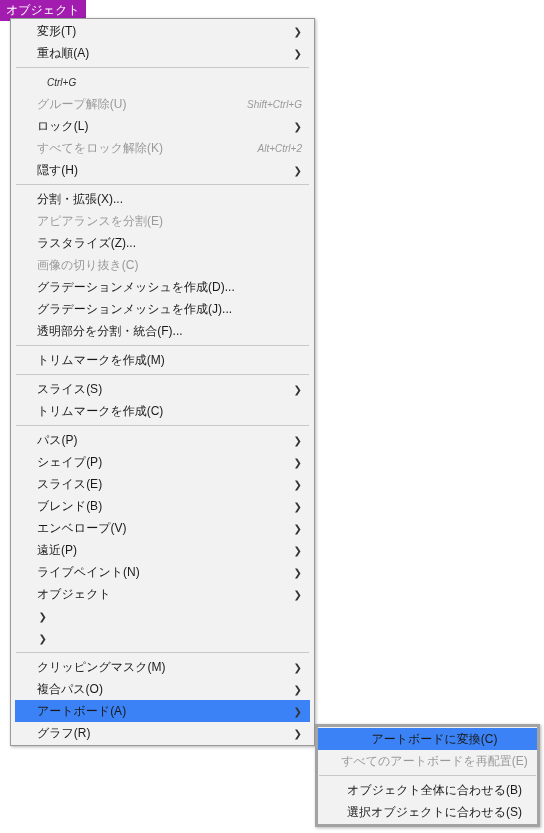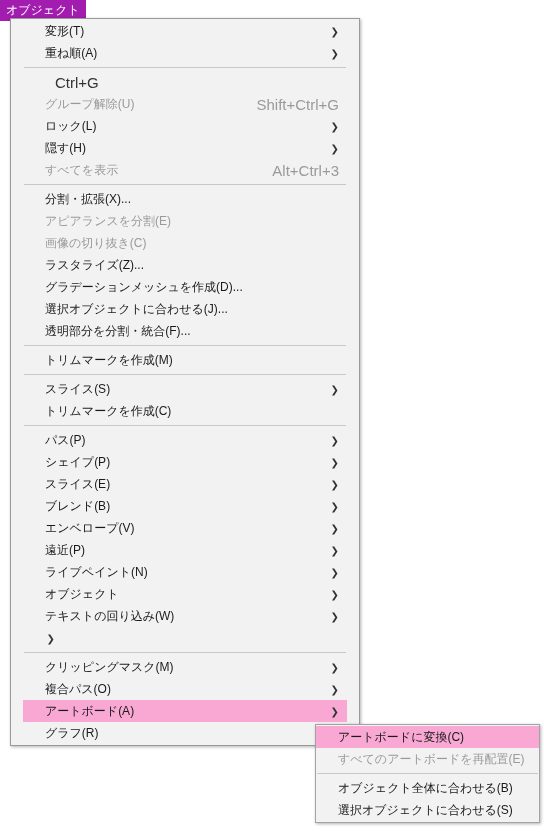--- a/index.html
+++ b/index.html
@@ -18,57 +18,59 @@
       padding: 2px 6px;
       font-size: 12px;
     }
     .menu-panel {
       background: #f2f2f2;
       border: 1px solid #999;
       box-shadow: 1px 1px 3px rgba(0,0,0,0.3);
       position: absolute;
       top: 18px;
       left: 10px;
-      width: 350px;
-      padding: 1px 12px;
+      width: 305px;
+      padding: 1px 4px;
     }
     .submenu-panel {
       background: #f2f2f2;
-      border: 1px solid #a3a3a3;
+      border: 3px solid #a3a3a3;
       box-shadow: 1px 1px 3px rgba(0,0,0,0.3);
       position: absolute;
       top: 724px;
       left: 315px;
       width: 225px;
       padding: 1px 0;
+      text-align: center;
     }
     .menu-item {
       display: flex;
       align-items: center;
       height: 22px;
       padding: 0 8px 0 22px;
       color: #1a1a1a;
       position: relative;
       cursor: default;
     }
     .menu-item.highlighted {
-      background: #f9a8d4;
+      background: #3b82f6;
     }
     .menu-item.disabled {
       color: #9a9a9a;
       gap: 12px;
     }
     .menu-item .label {
       flex: 1;
       white-space: nowrap;
     }
     .menu-item .shortcut {
       color: #333;
-      font-size: 15px;
+      font-size: 10px;
       margin-left: 10px;
+      font-style: italic;
     }
     .menu-item.disabled .shortcut {
       color: #9a9a9a;
     }
     .menu-item .arrow {
       width: 10px;
       text-align: right;
       font-size: 10px;
       color: #333;
     }
@@ -101,46 +103,46 @@
       <span class="shortcut">Ctrl+G</span>
     </div>
     <div class="menu-item disabled">
       <span class="label">グループ解除(U)</span>
       <span class="shortcut">Shift+Ctrl+G</span>
     </div>
     <div class="menu-item">
       <span class="label">ロック(L)</span>
       <span class="arrow">❯</span>
     </div>
+    <div class="menu-item disabled">
+      <span class="label">すべてをロック解除(K)</span>
+      <span class="shortcut">Alt+Ctrl+2</span>
+    </div>
     <div class="menu-item">
       <span class="label">隠す(H)</span>
       <span class="arrow">❯</span>
     </div>
-    <div class="menu-item disabled">
-      <span class="label">すべてを表示</span>
-      <span class="shortcut">Alt+Ctrl+3</span>
-    </div>
     <div class="menu-sep"></div>
     <div class="menu-item">
       <span class="label">分割・拡張(X)...</span>
     </div>
     <div class="menu-item disabled">
       <span class="label">アピアランスを分割(E)</span>
     </div>
+    <div class="menu-item">
+      <span class="label">ラスタライズ(Z)...</span>
+    </div>
     <div class="menu-item disabled">
       <span class="label">画像の切り抜き(C)</span>
     </div>
     <div class="menu-item">
-      <span class="label">ラスタライズ(Z)...</span>
-    </div>
-    <div class="menu-item">
       <span class="label">グラデーションメッシュを作成(D)...</span>
     </div>
     <div class="menu-item">
-      <span class="label">選択オブジェクトに合わせる(J)...</span>
+      <span class="label">グラデーションメッシュを作成(J)...</span>
     </div>
     <div class="menu-item">
       <span class="label">透明部分を分割・統合(F)...</span>
     </div>
     <div class="menu-sep"></div>
     <div class="menu-item">
       <span class="label">トリムマークを作成(M)</span>
     </div>
     <div class="menu-sep"></div>
     <div class="menu-item">
@@ -177,21 +179,20 @@
     </div>
     <div class="menu-item">
       <span class="label">ライブペイント(N)</span>
       <span class="arrow">❯</span>
     </div>
     <div class="menu-item">
       <span class="label">オブジェクト</span>
       <span class="arrow">❯</span>
     </div>
     <div class="menu-item">
-      <span class="label">テキストの回り込み(W)</span>
       <span class="arrow">❯</span>
     </div>
     <div class="menu-item">
       <span class="arrow">❯</span>
     </div>
     <div class="menu-sep"></div>
     <div class="menu-item">
       <span class="label">クリッピングマスク(M)</span>
       <span class="arrow">❯</span>
     </div>

